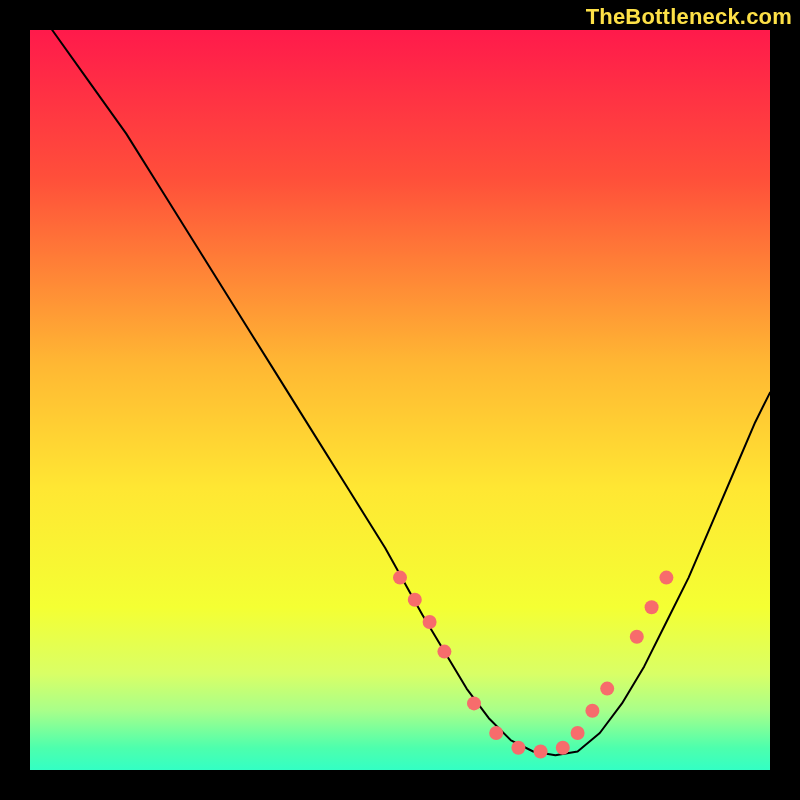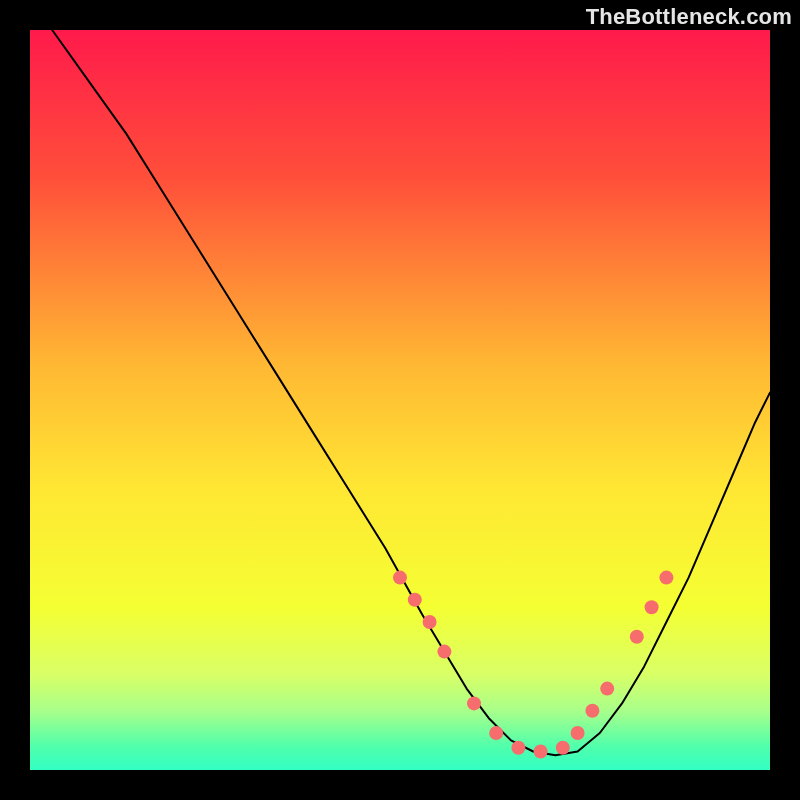--- a/index.html
+++ b/index.html
@@ -5,21 +5,21 @@
   * { margin: 0; padding: 0; box-sizing: border-box; }
   html, body { width: 800px; height: 800px; overflow: hidden; background: #000; }
   .container { position: relative; width: 800px; height: 800px; }
   .watermark {
     position: absolute;
     top: 4px;
     right: 8px;
     font-family: Arial, Helvetica, sans-serif;
     font-size: 22px;
     font-weight: bold;
-    color: #e5e5e5;
+    color: #fde047;
     letter-spacing: 0.2px;
     z-index: 10;
   }
   svg { display: block; }
 </style>
 </head>
 <body>
 
 <div class="container">
   <div class="watermark">TheBottleneck.com</div>

